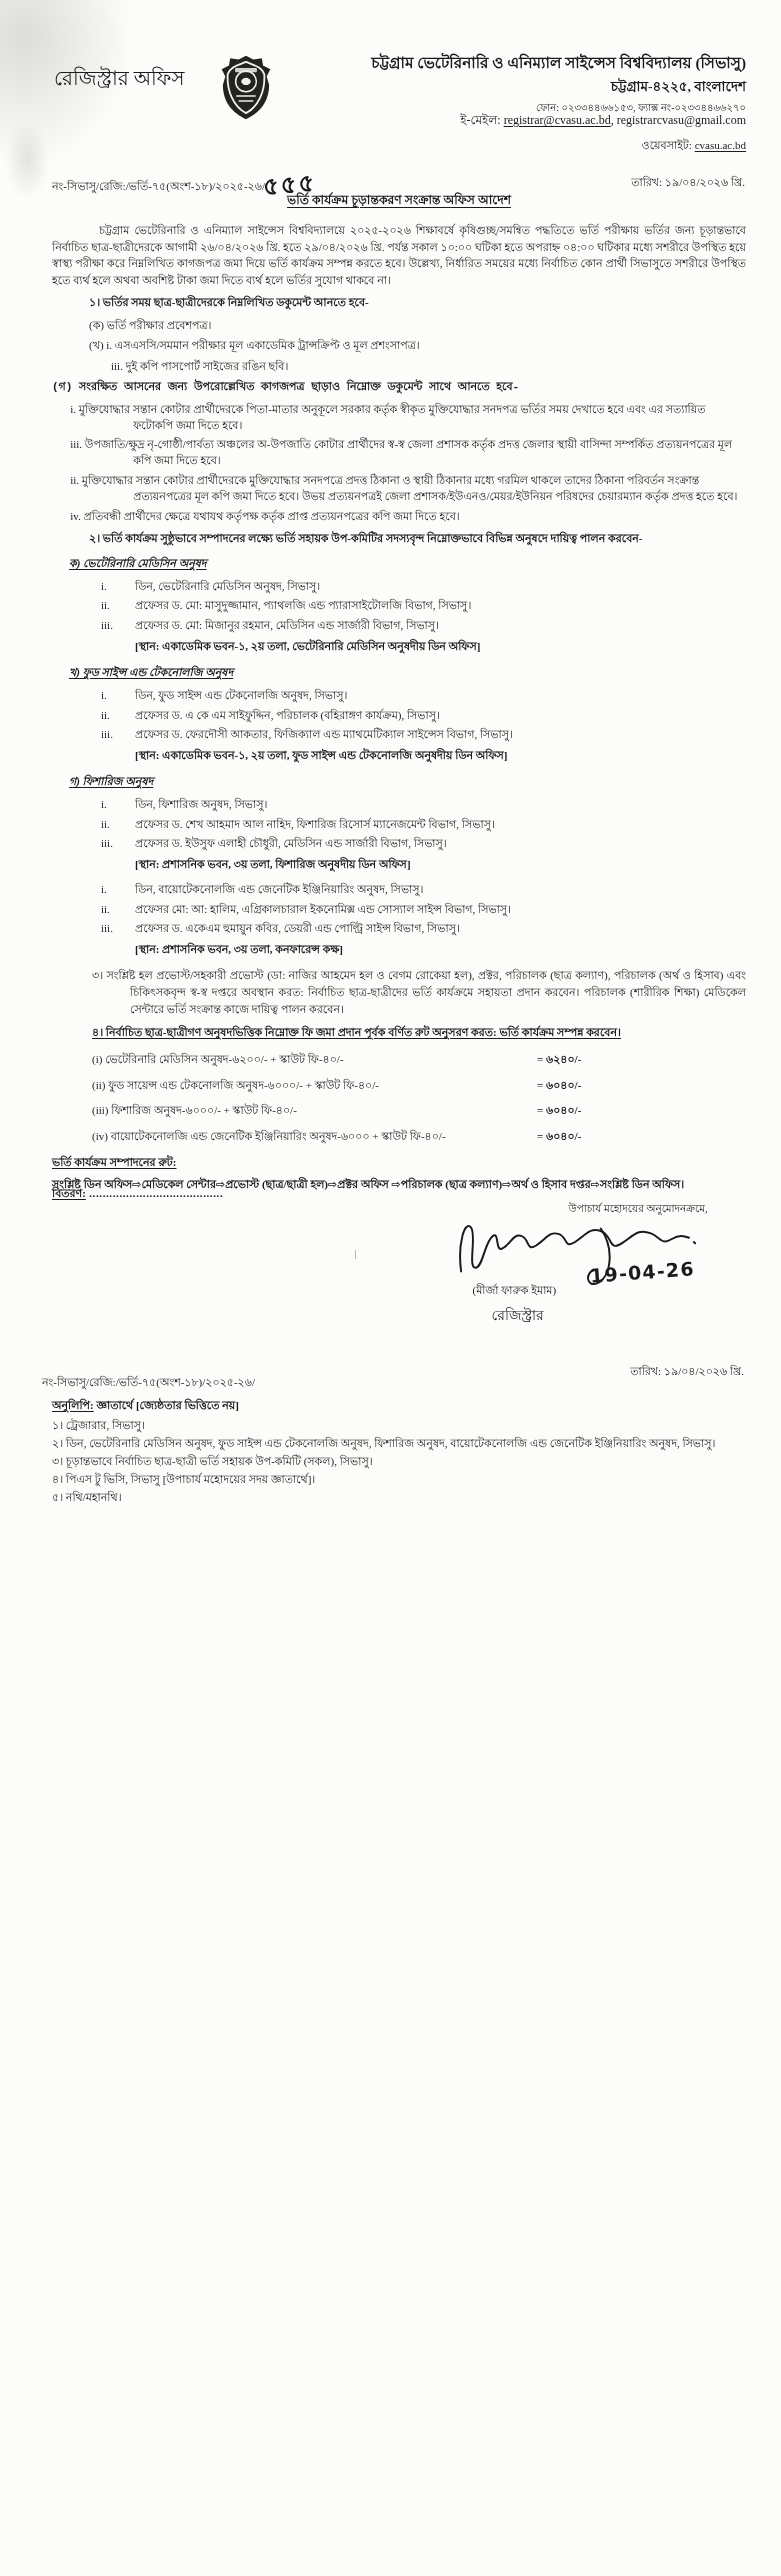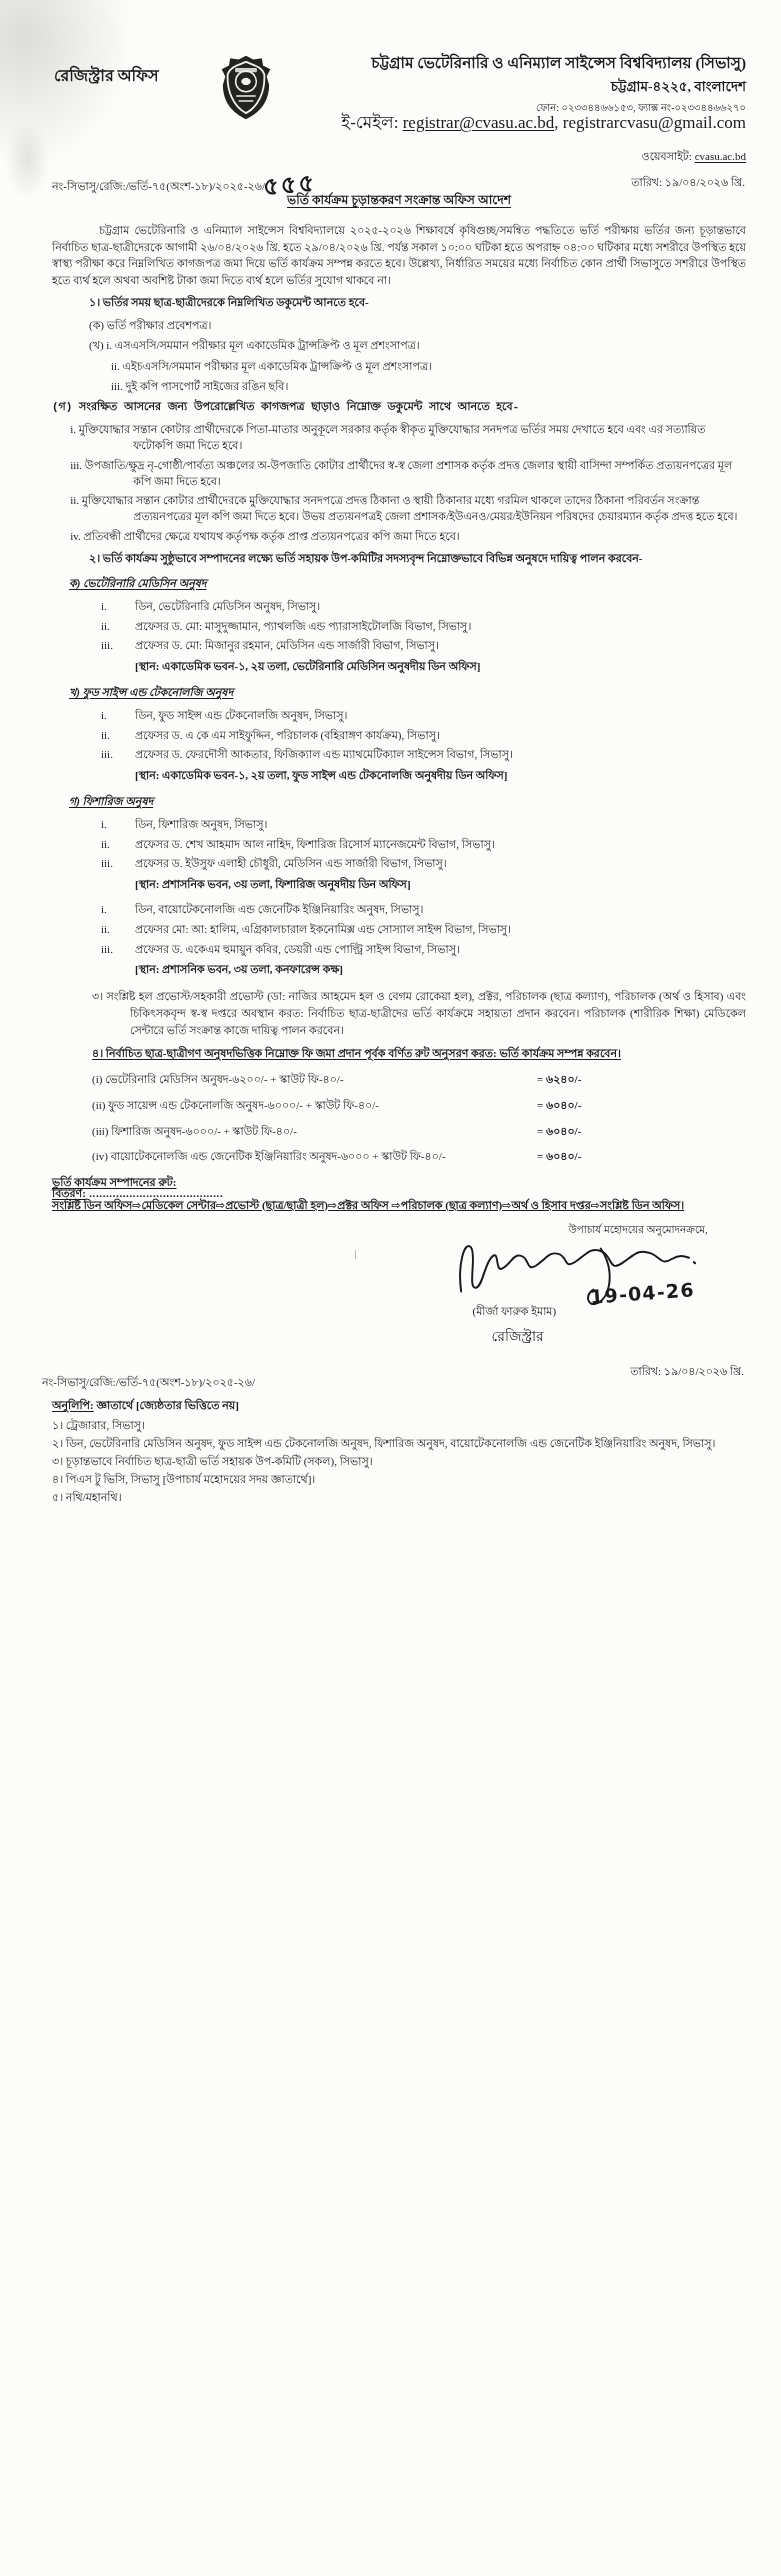--- a/index.html
+++ b/index.html
@@ -9,27 +9,27 @@
     font-family:"Liberation Serif","DejaVu Sans",serif;
   }
   .artifact{position:absolute;pointer-events:none;}
   .a1{left:-24.5px;top:-18.4px;width:159px;height:184px;
       background:radial-gradient(ellipse at 30% 30%, rgba(160,160,155,.35), rgba(160,160,155,0) 70%);}
   .a2{left:6.1px;top:123px;width:43px;height:74px;
       background:radial-gradient(ellipse at center, rgba(170,170,165,.30), rgba(170,170,165,0) 75%);}
   .a3{left:355px;top:1250px;width:1.2px;height:8.6px;background:#8a8a86;opacity:.6;}
 
   
-  .office{position:absolute;left:54px;top:63px;font-size:16px;font-weight:700;}
+  .office{position:absolute;left:54px;top:63px;font-size:20px;font-weight:400;}
   .logo{position:absolute;left:218px;top:53px;}
   .uni-block{position:absolute;right:36px;top:55px;width:405px;text-align:right;line-height:1;}
   .uni-name{font-size:15.3px;font-weight:700;margin-bottom:9.8px;}
   .uni-addr{font-size:13.5px;font-weight:700;margin-bottom:9.2px;}
   .uni-phone{font-size:10px;margin-bottom:1px;}
-  .uni-email{font-size:17px;margin-bottom:20px;}
+  .uni-email{font-size:12px;margin-bottom:14px;}
   .uni-web{font-size:11px;}
   .u{text-decoration:underline;text-underline-offset:1.8px;}
 
   
   .memo-no{position:absolute;left:52px;top:178px;font-size:11px;}
   .memo-hand{position:absolute;left:263px;top:166px;font-size:24.5px;font-weight:700;
              transform:rotate(-5deg);letter-spacing:1.8px;font-family:"DejaVu Sans",sans-serif;}
   .date-line{position:absolute;right:37px;top:174px;font-size:11px;}
   .date-line2{position:absolute;right:38px;top:1363px;font-size:11px;}
 
@@ -48,21 +48,21 @@
             text-underline-offset:1.8px;margin:0 0 4.9px 17px;}
   .member{display:flex;margin:0 0 4.9px 49px;line-height:14.7px;}
   .member .rn{width:34px;flex:0 0 34px;}
   .venue{font-weight:700;margin:1.2px 0 7.4px 83px;}
   .c3{padding-left:78px;text-indent:-38px;line-height:17px;margin:2.5px 0 6.1px 0;text-align:justify;}
   .c4h{font-weight:700;text-decoration:underline;text-underline-offset:1.8px;margin:1.2px 0 7.4px 40px;}
   .fee{display:flex;margin:0 0 6.7px 40px;}
   .fee .desc{width:445px;flex:0 0 445px;}
   .fee .total{font-weight:600;}
   .routeh{font-weight:700;text-decoration:underline;text-underline-offset:1.8px;margin:2.5px 0 3.7px 0;}
-  .routep{font-weight:700;line-height:16.6px;margin:0 0 8.6px 0;text-decoration:underline;}
+  .routep{font-weight:700;line-height:16.6px;margin:0 0 8.6px 0;}
   .c5{padding-left:78px;text-indent:-38px;line-height:18px;margin:0 0 2.5px 0;}
 
   
   .sig1{position:relative;width:288px;margin:3.7px 21.5px 0 auto;height:126px;}
   .approval{position:absolute;right:17px;top:0;font-size:10.4px;}
   .sig1 svg{position:absolute;left:18.4px;top:8.6px;}
   .hand-date{position:absolute;left:153px;top:60px;font-size:19px;font-weight:600;
              transform:rotate(-4deg);font-family:"DejaVu Sans",sans-serif;letter-spacing:1.2px;}
   .sig1-name{position:absolute;left:36px;top:81px;font-size:11px;}
   .sig1-title{position:absolute;left:55px;top:103px;font-size:14px;}
@@ -121,21 +121,20 @@
 
   <div class="body-flow">
 
     <div class="doc-title">ভর্তি কার্যক্রম চূড়ান্তকরণ সংক্রান্ত অফিস আদেশ</div>
 
     <p class="intro">চট্টগ্রাম ভেটেরিনারি ও এনিম্যাল সাইন্সেস বিশ্ববিদ্যালয়ে ২০২৫-২০২৬ শিক্ষাবর্ষে কৃষিগুচ্ছ/সমন্বিত পদ্ধতিতে ভর্তি পরীক্ষায় ভর্তির জন্য চূড়ান্তভাবে নির্বাচিত ছাত্র-ছাত্রীদেরকে আগামী ২৬/০৪/২০২৬ খ্রি. হতে ২৯/০৪/২০২৬ খ্রি. পর্যন্ত সকাল ১০:০০ ঘটিকা হতে অপরাহ্ন ০৪:০০ ঘটিকার মধ্যে সশরীরে উপস্থিত হয়ে স্বাস্থ্য পরীক্ষা করে নিম্নলিখিত কাগজপত্র জমা দিয়ে ভর্তি কার্যক্রম সম্পন্ন করতে হবে। উল্লেখ্য, নির্ধারিত সময়ের মধ্যে নির্বাচিত কোন প্রার্থী সিভাসুতে সশরীরে উপস্থিত হতে ব্যর্থ হলে অথবা অবশিষ্ট টাকা জমা দিতে ব্যর্থ হলে ভর্তির সুযোগ থাকবে না।</p>
 
     <div class="s1h">১। ভর্তির সময় ছাত্র-ছাত্রীদেরকে নিম্নলিখিত ডকুমেন্ট আনতে হবে-</div>
     <div class="item">(ক) ভর্তি পরীক্ষার প্রবেশপত্র।</div>
     <div class="item">(খ) i. এসএসসি/সমমান পরীক্ষার মূল একাডেমিক ট্রান্সক্রিপ্ট ও মূল প্রশংসাপত্র।</div>
-    <div class="subitem">ii. এইচএসসি/সমমান পরীক্ষার মূল একাডেমিক ট্রান্সক্রিপ্ট ও মূল প্রশংসাপত্র।</div>
     <div class="subitem">iii. দুই কপি পাসপোর্ট সাইজের রঙিন ছবি।</div>
     <div class="g-head">(গ) সংরক্ষিত আসনের জন্য উপরোল্লেখিত কাগজপত্র ছাড়াও নিম্নোক্ত ডকুমেন্ট সাথে আনতে হবে-</div>
     <div class="g-sub">i. মুক্তিযোদ্ধার সন্তান কোটার প্রার্থীদেরকে পিতা-মাতার অনুকূলে সরকার কর্তৃক স্বীকৃত মুক্তিযোদ্ধার সনদপত্র ভর্তির সময় দেখাতে হবে এবং এর সত্যায়িত ফটোকপি জমা দিতে হবে।</div>
     <div class="g-sub">iii. উপজাতি/ক্ষুদ্র নৃ-গোষ্ঠী/পার্বত্য অঞ্চলের অ-উপজাতি কোটার প্রার্থীদের স্ব-স্ব জেলা প্রশাসক কর্তৃক প্রদত্ত জেলার স্থায়ী বাসিন্দা সম্পর্কিত প্রত্যয়নপত্রের মূল কপি জমা দিতে হবে।</div>
     <div class="g-sub">ii. মুক্তিযোদ্ধার সন্তান কোটার প্রার্থীদেরকে মুক্তিযোদ্ধার সনদপত্রে প্রদত্ত ঠিকানা ও স্থায়ী ঠিকানার মধ্যে গরমিল থাকলে তাদের ঠিকানা পরিবর্তন সংক্রান্ত প্রত্যয়নপত্রের মূল কপি জমা দিতে হবে। উভয় প্রত্যয়নপত্রই জেলা প্রশাসক/ইউএনও/মেয়র/ইউনিয়ন পরিষদের চেয়ারম্যান কর্তৃক প্রদত্ত হতে হবে।</div>
     <div class="g-sub">iv. প্রতিবন্ধী প্রার্থীদের ক্ষেত্রে যথাযথ কর্তৃপক্ষ কর্তৃক প্রাপ্ত প্রত্যয়নপত্রের কপি জমা দিতে হবে।</div>
 
     <div class="c2h">২। ভর্তি কার্যক্রম সুষ্ঠুভাবে সম্পাদনের লক্ষ্যে ভর্তি সহায়ক উপ-কমিটির সদস্যবৃন্দ নিম্নোক্তভাবে বিভিন্ন অনুষদে দায়িত্ব পালন করবেন-</div>
 
     <div>

